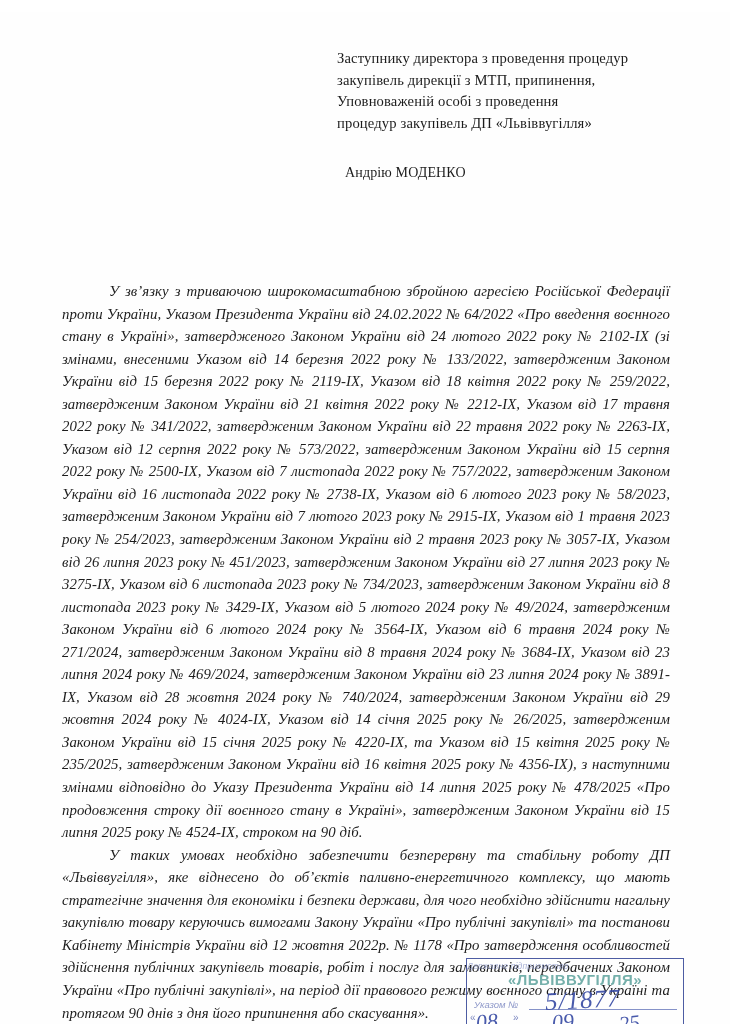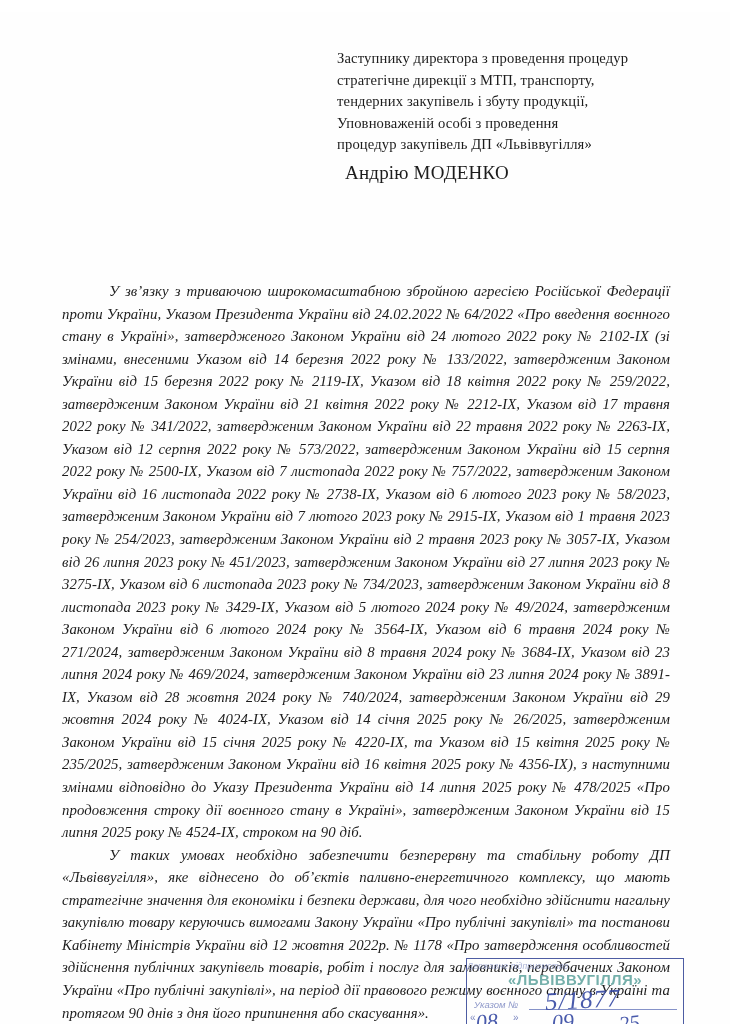--- a/index.html
+++ b/index.html
@@ -33,21 +33,21 @@
     text-align: left;
     letter-spacing: 0.01em;
   }
   .addressee div {
     white-space: nowrap;
   }
   .addressee-name {
     position: absolute;
     left: 345px;
     top: 150px;
-    font-size: 19px;
+    font-size: 14px;
     line-height: 21px;
     letter-spacing: 0.01em;
     white-space: nowrap;
   }
 
   
   .doc-title {
     position: absolute;
     left: 0;
     top: 192px;
@@ -202,22 +202,21 @@
     opacity: 0.6;
   }
 </style>
 </head>
 <body>
 
 <div class="page">
 
   <div class="addressee">
     <div>Заступнику директора з проведення процедур</div>
-    <div>стратегічне дирекції з МТП, транспорту,</div>
-    <div>тендерних закупівель і збуту продукції,</div>
+    <div>закупівель дирекції з МТП, припинення,</div>
     <div>Уповноваженій особі з проведення</div>
     <div>процедур закупівель ДП «Львіввугілля»</div>
   </div>
 
   <div class="addressee-name">Андрію МОДЕНКО</div>
 
 
   <div class="body-text">
     <p class="last-line-left">У зв’язку з триваючою широкомасштабною збройною агресією Російської Федерації проти України, Указом Президента України від 24.02.2022 № 64/2022 «Про введення воєнного стану в Україні», затвердженого Законом України від 24 лютого 2022 року № 2102-IX (зі змінами, внесеними Указом від 14 березня 2022 року № 133/2022, затвердженим Законом України від 15 березня 2022 року № 2119-IX, Указом від 18 квітня 2022 року № 259/2022, затвердженим Законом України від 21 квітня 2022 року № 2212-IX, Указом від 17 травня 2022 року № 341/2022, затвердженим Законом України від 22 травня 2022 року № 2263-IX, Указом від 12 серпня 2022 року № 573/2022, затвердженим Законом України від 15 серпня 2022 року № 2500-IX, Указом від 7 листопада 2022 року № 757/2022, затвердженим Законом України від 16 листопада 2022 року № 2738-IX, Указом від 6 лютого 2023 року № 58/2023, затвердженим Законом України від 7 лютого 2023 року № 2915-IX, Указом від 1 травня 2023 року № 254/2023, затвердженим Законом України від 2 травня 2023 року № 3057-IX, Указом від 26 липня 2023 року № 451/2023, затвердженим Законом України від 27 липня 2023 року № 3275-IX, Указом від 6 листопада 2023 року № 734/2023, затвердженим Законом України від 8 листопада 2023 року № 3429-IX, Указом від 5 лютого 2024 року № 49/2024, затвердженим Законом України від 6 лютого 2024 року № 3564-IX, Указом від 6 травня 2024 року № 271/2024, затвердженим Законом України від 8 травня 2024 року № 3684-IX, Указом від 23 липня 2024 року № 469/2024, затвердженим Законом України від 23 липня 2024 року № 3891-IX, Указом від 28 жовтня 2024 року № 740/2024, затвердженим Законом України від 29 жовтня 2024 року № 4024-IX, Указом від 14 січня 2025 року № 26/2025, затвердженим Законом України від 15 січня 2025 року № 4220-IX, та Указом від 15 квітня 2025 року № 235/2025, затвердженим Законом України від 16 квітня 2025 року № 4356-IX), з наступними змінами відповідно до Указу Президента України від 14 липня 2025 року № 478/2025 «Про продовження строку дії воєнного стану в Україні», затвердженим Законом України від 15 липня 2025 року № 4524-IX, строком на 90 діб.</p>
     <p class="last-line-left">У таких умовах необхідно забезпечити безперервну та стабільну роботу ДП «Львіввугілля», яке віднесено до об’єктів паливно-енергетичного комплексу, що мають стратегічне значення для економіки і безпеки держави, для чого необхідно здійснити нагальну закупівлю товару керуючись вимогами Закону України «Про публічні закупівлі» та постанови Кабінету Міністрів України від 12 жовтня 2022р. № 1178 «Про затвердження особливостей здійснення публічних закупівель товарів, робіт і послуг для замовників, передбачених Законом України «Про публічні закупівлі», на період дії правового режиму воєнного стану в Україні та протягом 90 днів з дня його припинення або скасування».</p>

